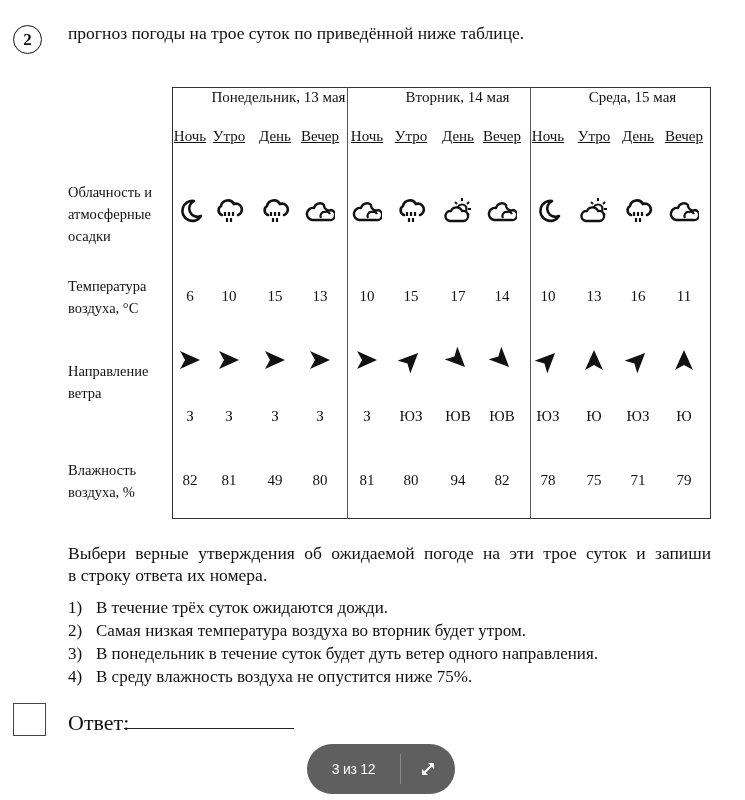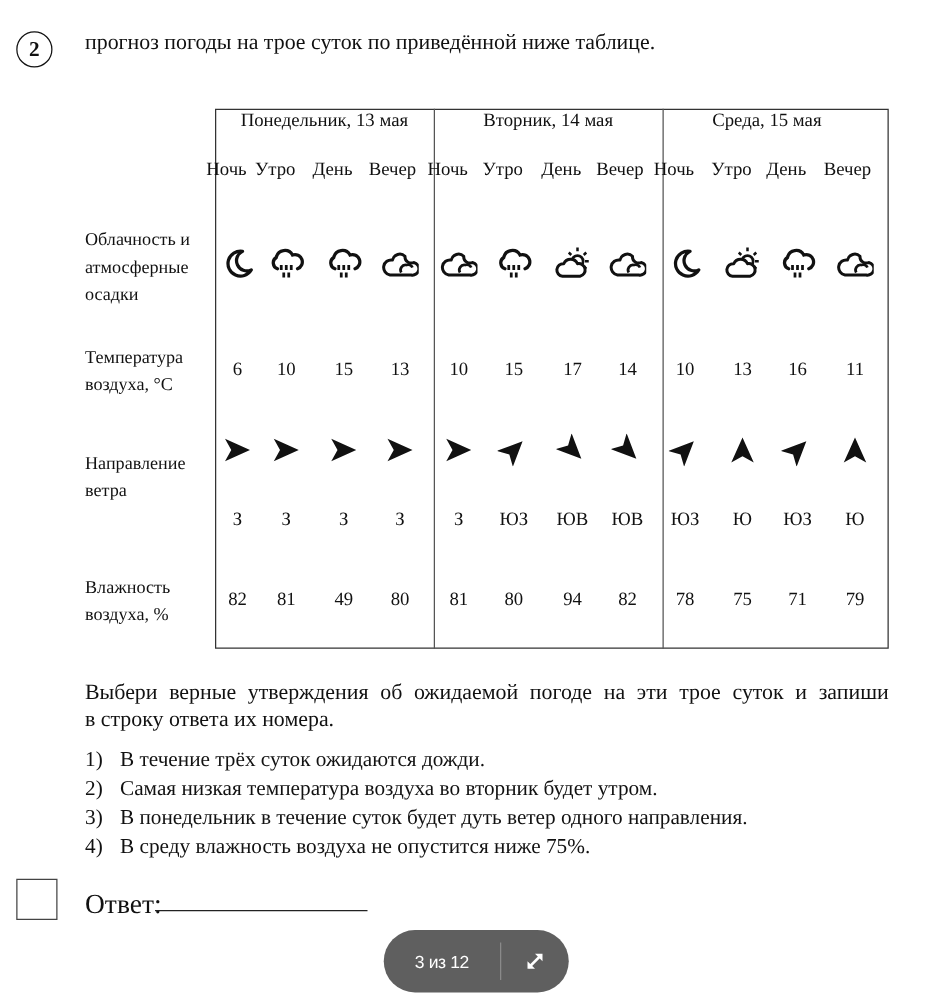--- a/index.html
+++ b/index.html
@@ -5,22 +5,22 @@
   html, body { margin:0; padding:0; background:#ffffff; }
   body { width:745px; height:800px; position:relative; overflow:hidden;
          font-family:"Liberation Serif", "DejaVu Serif", serif; color:#111; }
   .abs { position:absolute; }
   .qnum { left:13px; top:25px; width:29px; height:29px; border:1.6px solid #111; border-radius:50%;
           display:flex; align-items:center; justify-content:center; font-weight:bold; font-size:17px; box-sizing:border-box; }
   .intro { left:68px; top:22px; width:643px; font-size:17.5px; line-height:22px; text-align:justify; text-align-last:left; }
   .intro .l1 { display:block; text-align:justify; text-align-last:justify; }
   .tbl { left:172px; top:87px; width:539px; height:432px; border:1.3px solid #333; box-sizing:border-box; }
   .vdiv { top:87px; width:1.3px; height:432px; background:#555; }
-  .dayhdr { top:89px; font-size:15px; text-align:center; }
-  .part { top:128px; font-size:15px; text-align:left; width:50px; margin-left:-25px; }
+  .dayhdr { top:89px; font-size:15px; text-align:center;padding-left:19px; }
+  .part { top:128px; font-size:15px; text-align:center; width:50px; margin-left:-25px;text-decoration:underline; }
   .rowlbl { left:68px; font-size:14.5px; line-height:22px; }
   .num { font-size:15px; text-align:center; width:40px; margin-left:-20px; }
   .icon { width:30px; height:30px; margin-left:-15px; top:196px; }
   .arrow { width:26px; height:26px; margin-left:-13px; top:347px; }
   .prompt { left:68px; top:542px; width:643px; font-size:17.5px; line-height:22px; }
   .prompt .l1 { display:block; text-align:justify; text-align-last:justify; }
   .opt { left:68px; font-size:17px; line-height:22px; }
   .opt .n { display:inline-block; width:28px; }
   .ansbox { left:13px; top:703px; width:33px; height:33px; border:1.3px solid #444; box-sizing:border-box; }
   .anslbl { left:68px; top:710px; font-size:22px; }

